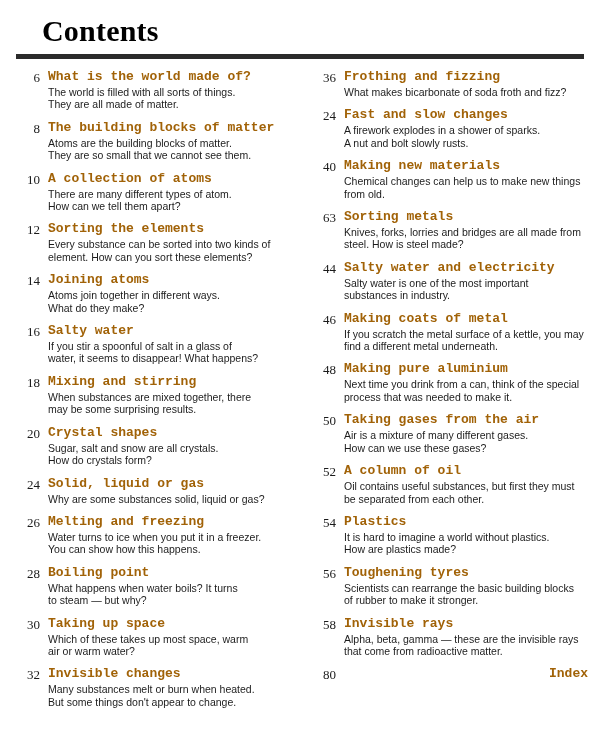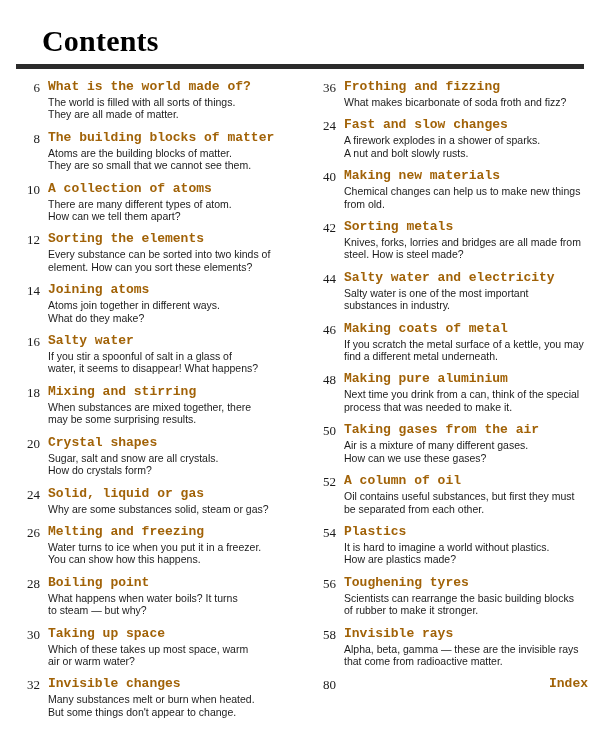--- a/index.html
+++ b/index.html
@@ -12,21 +12,21 @@
     background: #ffffff;
     font-family: "Liberation Sans", sans-serif;
     color: #111111;
     overflow: hidden;
   }
   .page {
     position: relative;
     width: 600px;
     height: 741px;
     box-sizing: border-box;
-    padding: 20px 14px 0 14px;
+    padding: 10px 14px 0 14px;
   }
   .page-title {
     font-family: "Liberation Serif", serif;
     font-weight: bold;
     font-size: 30px;
     letter-spacing: 0.2px;
     margin: 4px 0 6px 28px;
     color: #000000;
   }
   .title-rule {
@@ -140,21 +140,21 @@
           <div class="entry-page">20</div>
           <div class="entry-body">
             <div class="entry-title">Crystal shapes</div>
             <div class="entry-desc">Sugar, salt and snow are all crystals.<br>How do crystals form?</div>
           </div>
         </div>
         <div class="entry">
           <div class="entry-page">24</div>
           <div class="entry-body">
             <div class="entry-title">Solid, liquid or gas</div>
-            <div class="entry-desc">Why are some substances solid, steam or gas?</div>
+            <div class="entry-desc">Why are some substances solid, liquid or gas?</div>
           </div>
         </div>
         <div class="entry">
           <div class="entry-page">26</div>
           <div class="entry-body">
             <div class="entry-title">Melting and freezing</div>
             <div class="entry-desc">Water turns to ice when you put it in a freezer.<br>You can show how this happens.</div>
           </div>
         </div>
         <div class="entry">
@@ -195,21 +195,21 @@
           </div>
         </div>
         <div class="entry">
           <div class="entry-page">40</div>
           <div class="entry-body">
             <div class="entry-title">Making new materials</div>
             <div class="entry-desc">Chemical changes can help us to make new things<br>from old.</div>
           </div>
         </div>
         <div class="entry">
-          <div class="entry-page">42</div>
+          <div class="entry-page">63</div>
           <div class="entry-body">
             <div class="entry-title">Sorting metals</div>
             <div class="entry-desc">Knives, forks, lorries and bridges are all made from<br>steel. How is steel made?</div>
           </div>
         </div>
         <div class="entry">
           <div class="entry-page">44</div>
           <div class="entry-body">
             <div class="entry-title">Salty water and electricity</div>
             <div class="entry-desc">Salty water is one of the most important<br>substances in industry.</div>

